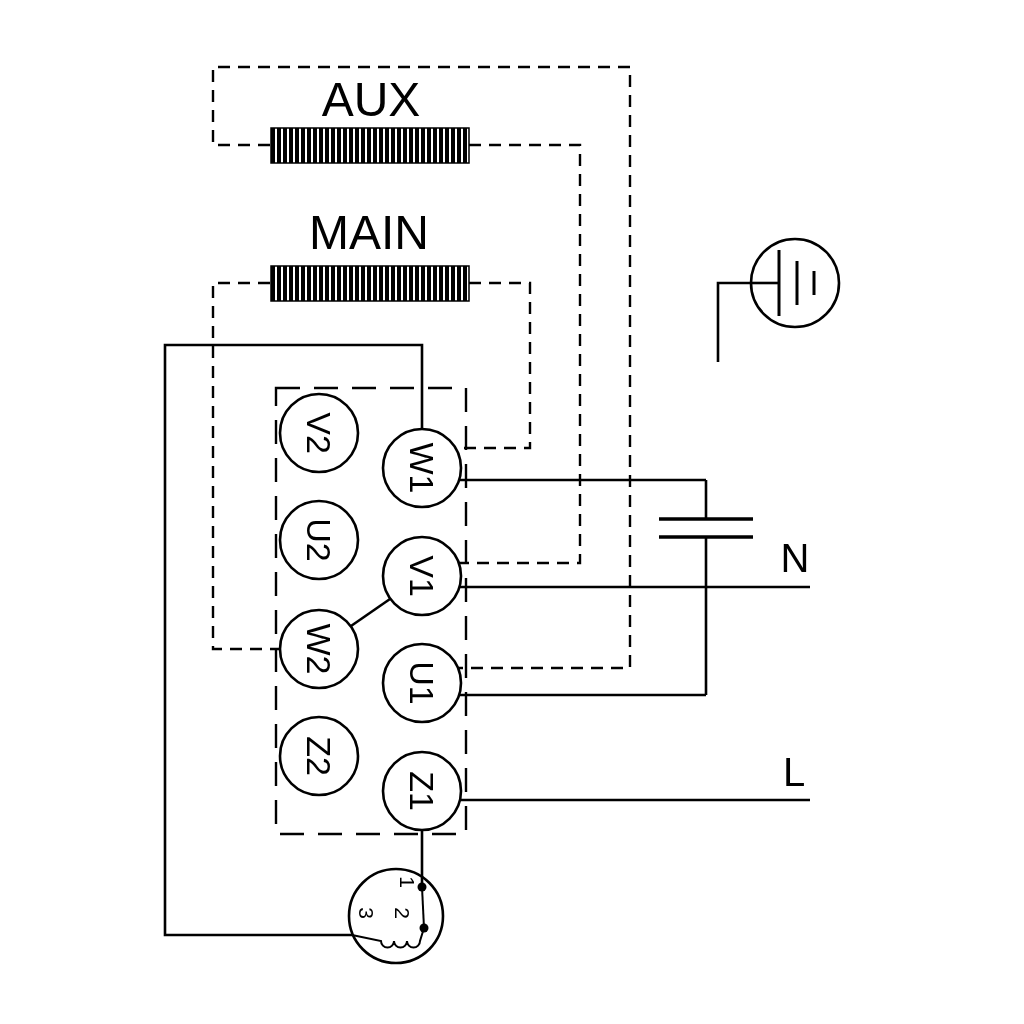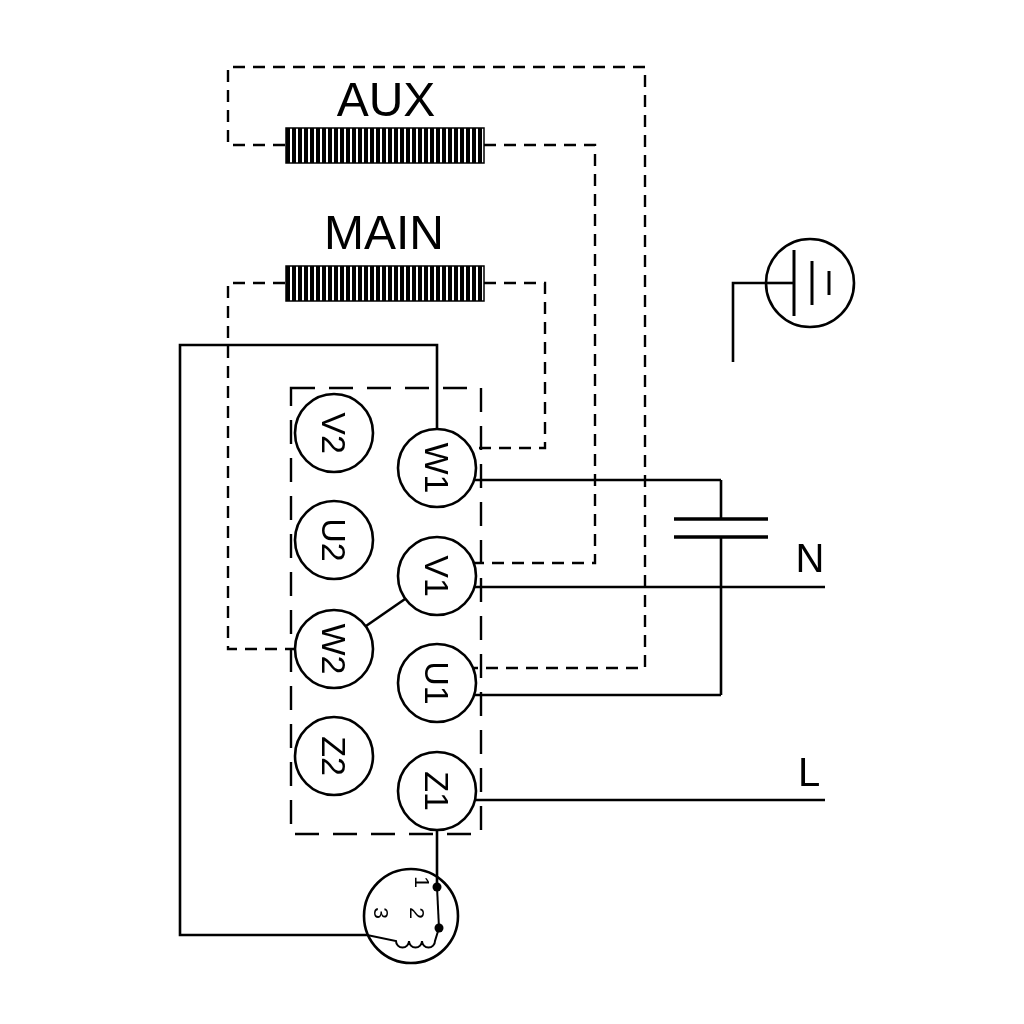--- a/index.html
+++ b/index.html
@@ -1,16 +1,16 @@
 <!DOCTYPE html>
 <html><head>
 <meta charset="utf-8">
 <style>
   html,body{margin:0;padding:0;background:#fff;}
-  .stage{position:relative;width:916px;height:1024px;background:#fff;overflow:hidden;margin-left:15px;}
+  .stage{position:relative;width:916px;height:1024px;background:#fff;overflow:hidden;}
   svg{position:absolute;left:0;top:0;}
   .wire{stroke:#000;stroke-width:2.6;fill:none;}
   .thin{stroke:#000;stroke-width:2;fill:none;}
   .plate{stroke:#000;stroke-width:3.4;}
   .bar{stroke:#000;stroke-width:3;}
   .dash{stroke:#000;stroke-width:2.4;fill:none;stroke-dasharray:12 8;}
   .dashbox{stroke:#000;stroke-width:2.4;fill:none;stroke-dasharray:24 14;}
   .term{stroke:#000;stroke-width:2.6;fill:#fff;}
   .open{stroke:#000;stroke-width:2.6;fill:none;}
   .dot{fill:#000;stroke:none;}

